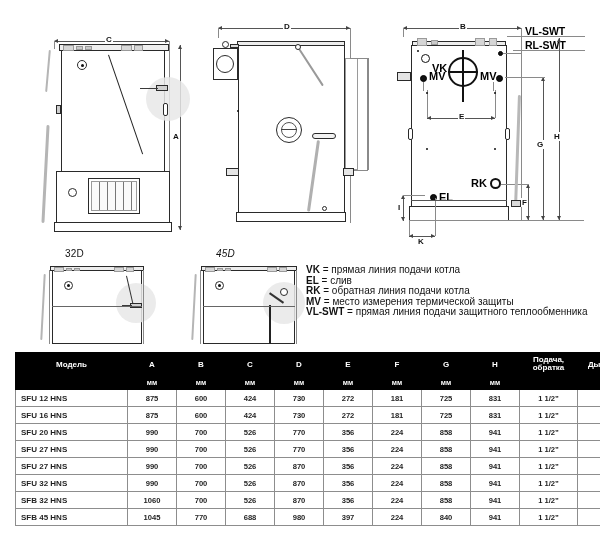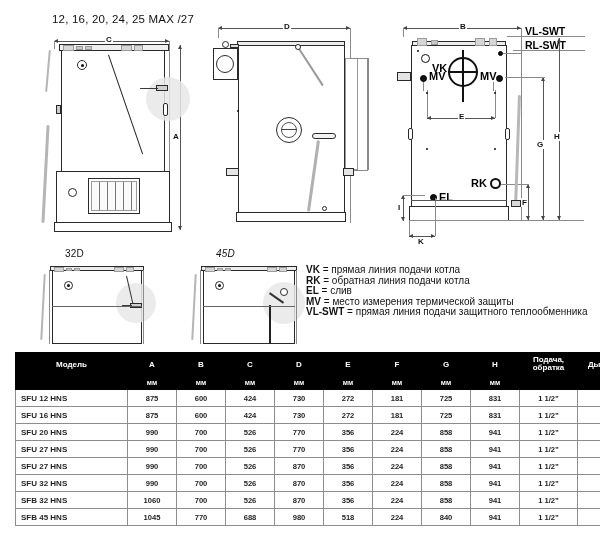--- a/index.html
+++ b/index.html
@@ -147,21 +147,20 @@
     padding-left: 5px;
     font-size: 8px;
   }
   #spec-table tbody td { background: #fff; }
 </style>
 </head>
 <body>
 
 <div class="fig" id="fig-front" style="left:0; top:0; width:200px; height:250px;">
 
-  <div class="fig-title" style="left:52px; top:13px;">12, 16, 20, 24, 25 MAX /27</div>
 
   <div class="ln ln-h ln-dim" style="left:54px; top:41px; width:115px;"></div>
   <div class="ar ar-l" style="left:54px; top:38.5px;"></div>
   <div class="ar ar-r" style="left:165px; top:38.5px;"></div>
   <div class="ln ln-v ln-thin" style="left:54px; top:41px; height:8px;"></div>
   <div class="ln ln-v ln-thin" style="left:169px; top:41px; height:190px;"></div>
   <div class="dim-label" style="left:105px; top:35px;">C</div>
 
   <div class="ln ln-v ln-dim" style="left:180px; top:45px; height:185px;"></div>
   <div class="ar ar-u" style="left:177.5px; top:45px;"></div>
@@ -396,22 +395,22 @@
   <div class="ln ln-v" style="left:94px; top:57px; height:39px; width:1.8px; background:#222;"></div>
 
   <div class="ln ln-h" style="left:28px; top:58px; width:92px; background:#666;"></div>
   <div class="ln ln-v ln-thin" style="left:121px; top:22px; height:74px;"></div>
   <div class="ln" style="left:18px; top:26px; width:2px; height:66px; background:#b5b5b5; border-radius:2px; transform:rotate(3deg);"></div>
   <div class="ln ln-v ln-thin" style="left:25px; top:22px; height:74px;"></div>
 </div>
 
 <div id="legend">
     <div class="legend-row"><span class="legend-key">VK</span><span> = прямая линия подачи котла</span></div>
+    <div class="legend-row"><span class="legend-key">EL</span><span> = слив</span></div>
     <div class="legend-row"><span class="legend-key">RK</span><span> = обратная линия подачи котла</span></div>
-    <div class="legend-row"><span class="legend-key">EL</span><span> = слив</span></div>
     <div class="legend-row"><span class="legend-key">MV</span><span> = место измерения термической защиты</span></div>
     <div class="legend-row"><span class="legend-key">VL-SWT</span><span> = прямая линия подачи защитного теплообменника</span></div>
   </div>
 
 <table id="spec-table">
   <colgroup>
     <col style="width:112px">
     <col style="width:49px">
       <col style="width:49px">
       <col style="width:49px">
@@ -542,21 +541,21 @@
         <td>941</td>
         <td>1 1/2”</td>
         <td>145</td>
       </tr>
       <tr>
         <td class="model-cell">SFB 45 HNS</td>
         <td>1045</td>
         <td>770</td>
         <td>688</td>
         <td>980</td>
-        <td>518</td>
+        <td>397</td>
         <td>224</td>
         <td>840</td>
         <td>941</td>
         <td>1 1/2”</td>
         <td>180</td>
       </tr>
     </tbody>
 </table>
 
 </body></html>

